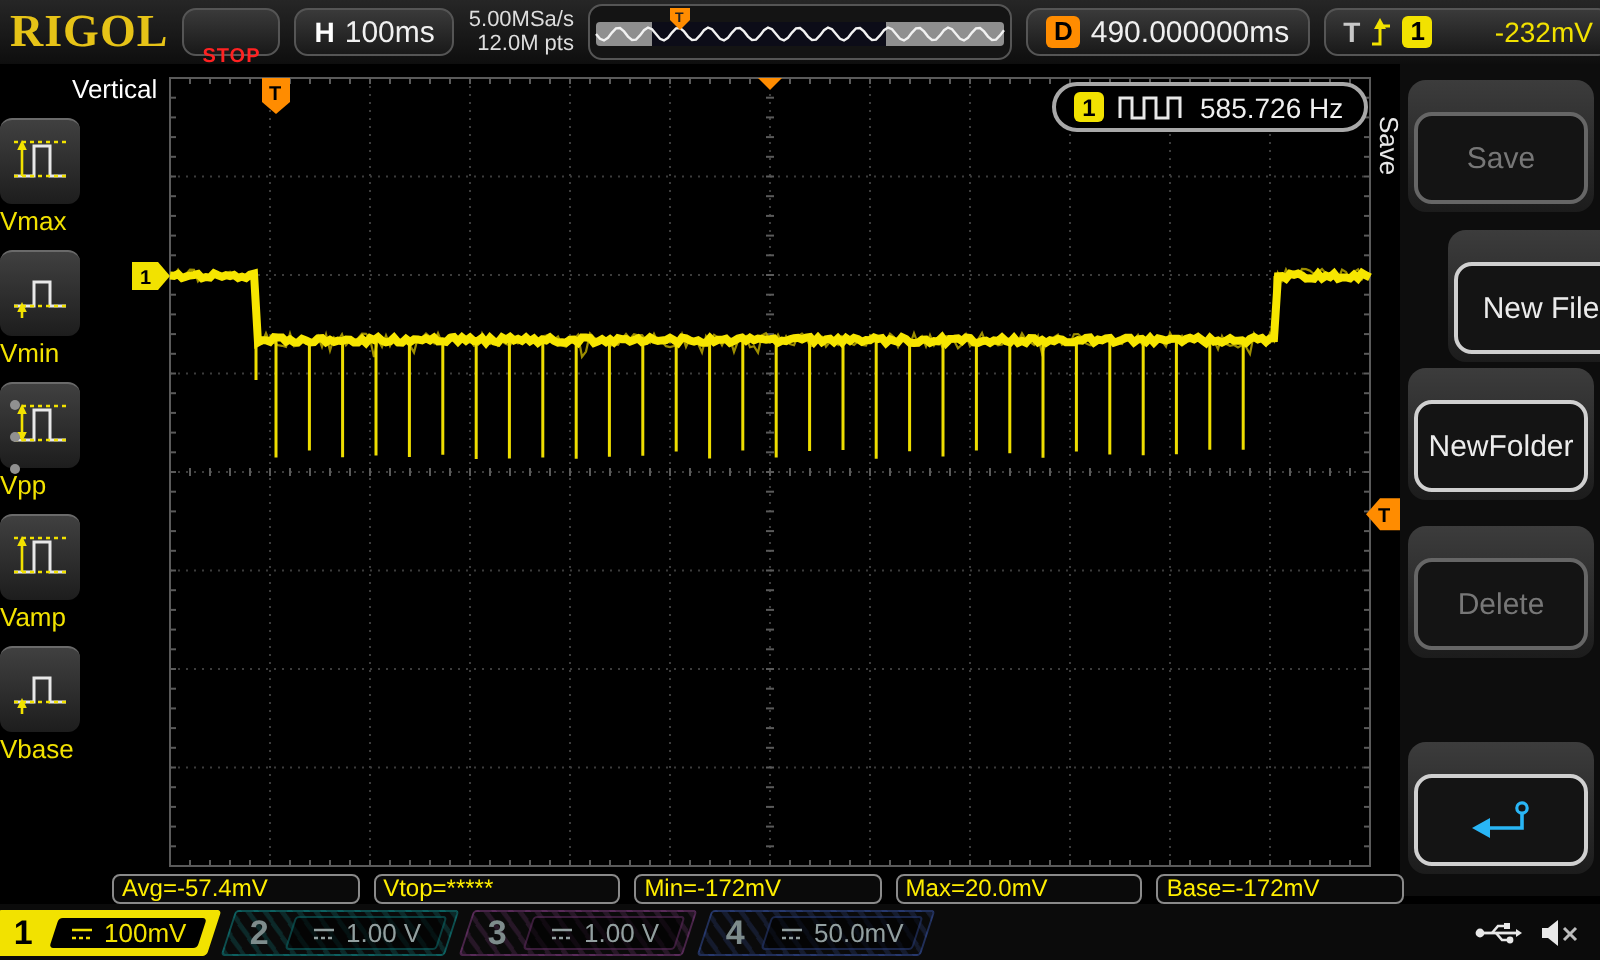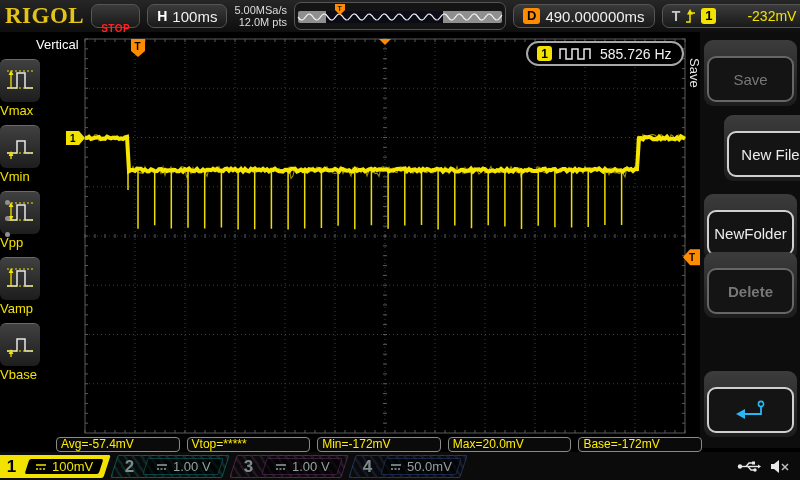--- a/index.html
+++ b/index.html
@@ -532,24 +532,24 @@
 
   <aside class="rmenu">
     <div class="menu-tab">Save</div>
     <div id="menu-buttons">
         <div class="slot" style="top: 8px;">
           <div class="mbtn disabled">Save</div>
         </div>
         <div class="slot" style="top: 83px; margin-left: 20px;">
           <div class="mbtn">New File</div>
         </div>
-        <div class="slot" style="top: 162px;">
+        <div class="slot" style="top: 152px;">
           <div class="mbtn">NewFolder</div>
         </div>
-        <div class="slot" style="top: 220px; font-weight: bold;">
+        <div class="slot" style="top: 231px;">
           <div class="mbtn disabled">Delete</div>
         </div>
         <div class="slot" style="top: 339px;">
           <div class="mbtn">
             <svg width="34" height="22" viewBox="0 0 34 22">
       <circle cx="27" cy="5" r="2.6" fill="none" stroke="#29b6f6" stroke-width="1.6"></circle>
       <path d="M27,8 V15 H10" fill="none" stroke="#29b6f6" stroke-width="1.8"></path>
       <polygon points="11,10 11,20 2,15" fill="#29b6f6"></polygon>
             </svg>
           </div>

